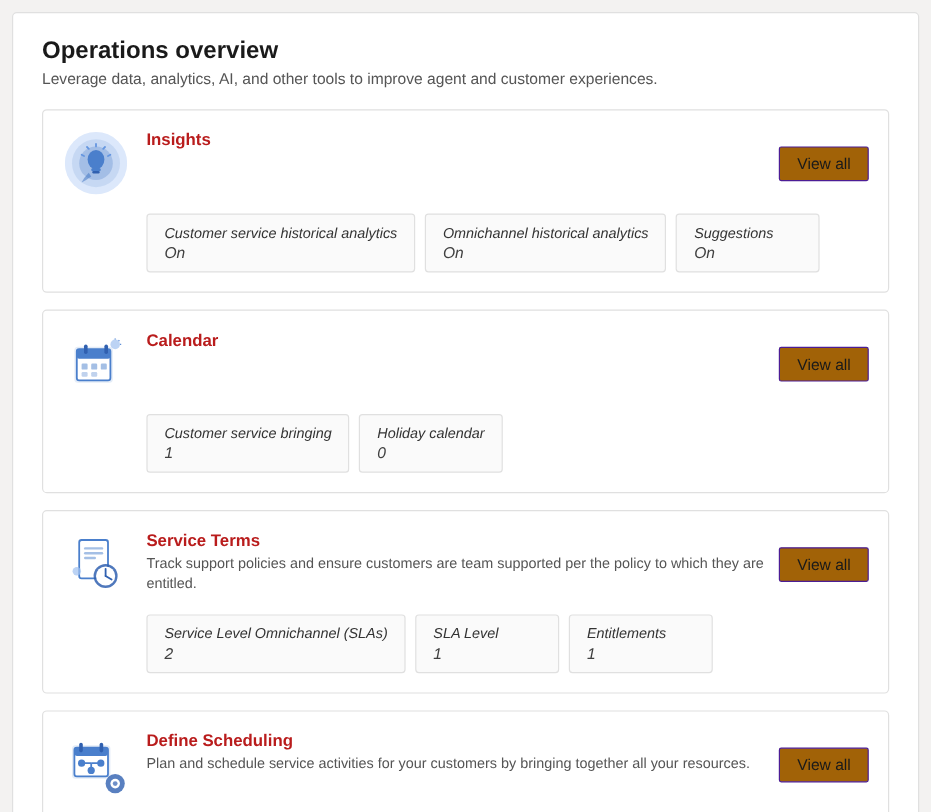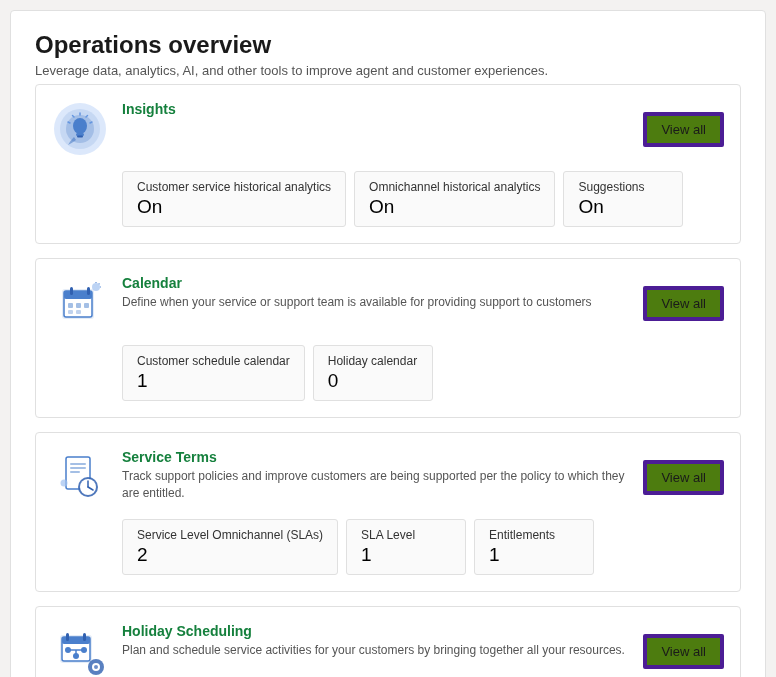--- a/index.html
+++ b/index.html
@@ -14,29 +14,29 @@
     }
     .page-container {
       width: 756px;
       margin: 10px;
       background: #ffffff;
       border: 1px solid #e0e0e0;
       border-radius: 4px;
       padding: 20px 24px 24px 24px;
     }
     .page-title {
-      font-size: 24px;
+      font-size: 20px;
       font-weight: 600;
       color: #1a1a1a;
       margin-bottom: 4px;
     }
     .page-subtitle {
       font-size: 13px;
       color: #555;
-      margin-bottom: 6px;
+      margin-bottom: 18px;
     }
     .section {
       border: 1px solid #e0e0e0;
       border-radius: 4px;
       background: #ffffff;
       margin-bottom: 14px;
       padding: 16px 16px 16px 16px;
     }
     .section-header {
       display: flex;
@@ -57,62 +57,63 @@
       display: flex;
       align-items: center;
       justify-content: center;
     }
     .section-text {
       flex: 1;
     }
     .section-title {
       font-size: 14px;
       font-weight: 600;
-      color: #15803d;
+      color: #b91c1c;
       margin-bottom: 3px;
     }
     .section-desc {
       font-size: 12px;
       color: #555;
       line-height: 1.4;
     }
     .view-all-btn {
       flex-shrink: 0;
-      border: 4px solid #4c1d95;
-      background: #4d7c0f;
+      border: 1px solid #4c1d95;
+      background: #a16207;
       color: #1a1a1a;
       font-size: 13px;
       padding: 6px 14px;
       border-radius: 2px;
       cursor: pointer;
       white-space: nowrap;
       align-self: center;
     }
     .section-items {
       display: flex;
       gap: 8px;
       flex-wrap: wrap;
       padding-left: 70px;
     }
     .item-card {
       border: 1px solid #e0e0e0;
       border-radius: 3px;
       background: #fafafa;
       padding: 8px 14px;
       min-width: 120px;
+      font-style: italic;
     }
     .item-card-title {
       font-size: 12px;
       color: #333;
       font-weight: 500;
       margin-bottom: 2px;
     }
     .item-card-value {
-      font-size: 19px;
-      color: #000000;
+      font-size: 13px;
+      color: #404040;
       font-weight: 400;
     }
   </style>
 </head>
 <body>
 
 <div class="page-container">
   <h1 class="page-title">Operations overview</h1>
   <p class="page-subtitle">Leverage data, analytics, AI, and other tools to improve agent and customer experiences.</p>
 
@@ -177,28 +178,27 @@
     <rect x="22" y="33" width="5" height="4" rx="1" fill="#4a7fcc" opacity="0.35"></rect>
 
     <circle cx="42" cy="10" r="4" fill="#a0c0f0" opacity="0.7"></circle>
     <line x1="42" y1="6" x2="42" y2="5" stroke="#6090d8" stroke-width="1.2"></line>
     <line x1="46" y1="10" x2="47" y2="10" stroke="#6090d8" stroke-width="1.2"></line>
     <line x1="44.8" y1="7.2" x2="45.5" y2="6.5" stroke="#6090d8" stroke-width="1.2"></line>
   </svg>
             </div>
             <div class="section-text">
               <div class="section-title">Calendar</div>
-              <div class="section-desc">Define when your service or support team is available for providing support to customers</div>
             </div>
           </div>
           <button class="view-all-btn">View all</button>
         </div>
         <div class="section-items">
           <div class="item-card">
-            <div class="item-card-title">Customer schedule calendar</div>
+            <div class="item-card-title">Customer service bringing</div>
             <div class="item-card-value">1</div>
           </div>
           <div class="item-card">
             <div class="item-card-title">Holiday calendar</div>
             <div class="item-card-value">0</div>
           </div>
         </div>
       </div>
       <div class="section">
         <div class="section-header">
@@ -213,21 +213,21 @@
     <circle cx="34" cy="36" r="10" fill="#3060b0" opacity="0.85"></circle>
     <circle cx="34" cy="36" r="8" fill="white"></circle>
     <line x1="34" y1="30" x2="34" y2="36" stroke="#3060b0" stroke-width="1.5" stroke-linecap="round"></line>
     <line x1="34" y1="36" x2="39" y2="39" stroke="#3060b0" stroke-width="1.5" stroke-linecap="round"></line>
 
     <circle cx="10" cy="32" r="3.5" fill="#a0c0f0" opacity="0.7"></circle>
   </svg>
             </div>
             <div class="section-text">
               <div class="section-title">Service Terms</div>
-              <div class="section-desc">Track support policies and improve customers are being supported per the policy to which they are entitled.</div>
+              <div class="section-desc">Track support policies and ensure customers are team supported per the policy to which they are entitled.</div>
             </div>
           </div>
           <button class="view-all-btn">View all</button>
         </div>
         <div class="section-items">
           <div class="item-card">
             <div class="item-card-title">Service Level Omnichannel (SLAs)</div>
             <div class="item-card-value">2</div>
           </div>
           <div class="item-card">
@@ -257,21 +257,21 @@
     <circle cx="14" cy="25" r="3" fill="#4a7fcc"></circle>
     <circle cx="22" cy="31" r="3" fill="#4a7fcc"></circle>
     <circle cx="30" cy="25" r="3" fill="#4a7fcc"></circle>
 
     <circle cx="42" cy="42" r="8" fill="#3060b0" opacity="0.8"></circle>
     <circle cx="42" cy="42" r="4" fill="white"></circle>
     <circle cx="42" cy="42" r="2" fill="#3060b0" opacity="0.7"></circle>
   </svg>
             </div>
             <div class="section-text">
-              <div class="section-title">Holiday Scheduling</div>
+              <div class="section-title">Define Scheduling</div>
               <div class="section-desc">Plan and schedule service activities for your customers by bringing together all your resources.</div>
             </div>
           </div>
           <button class="view-all-btn">View all</button>
         </div>
       </div>
     </div>
 </div>
 
 </body></html>

